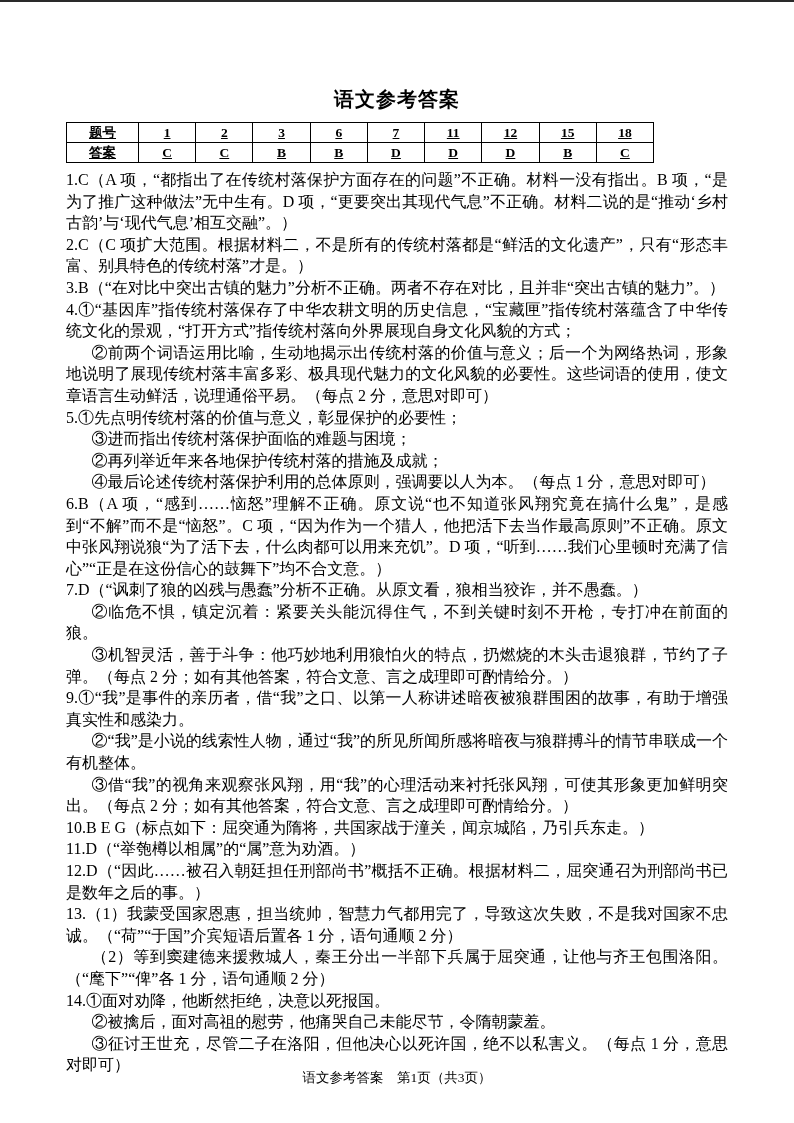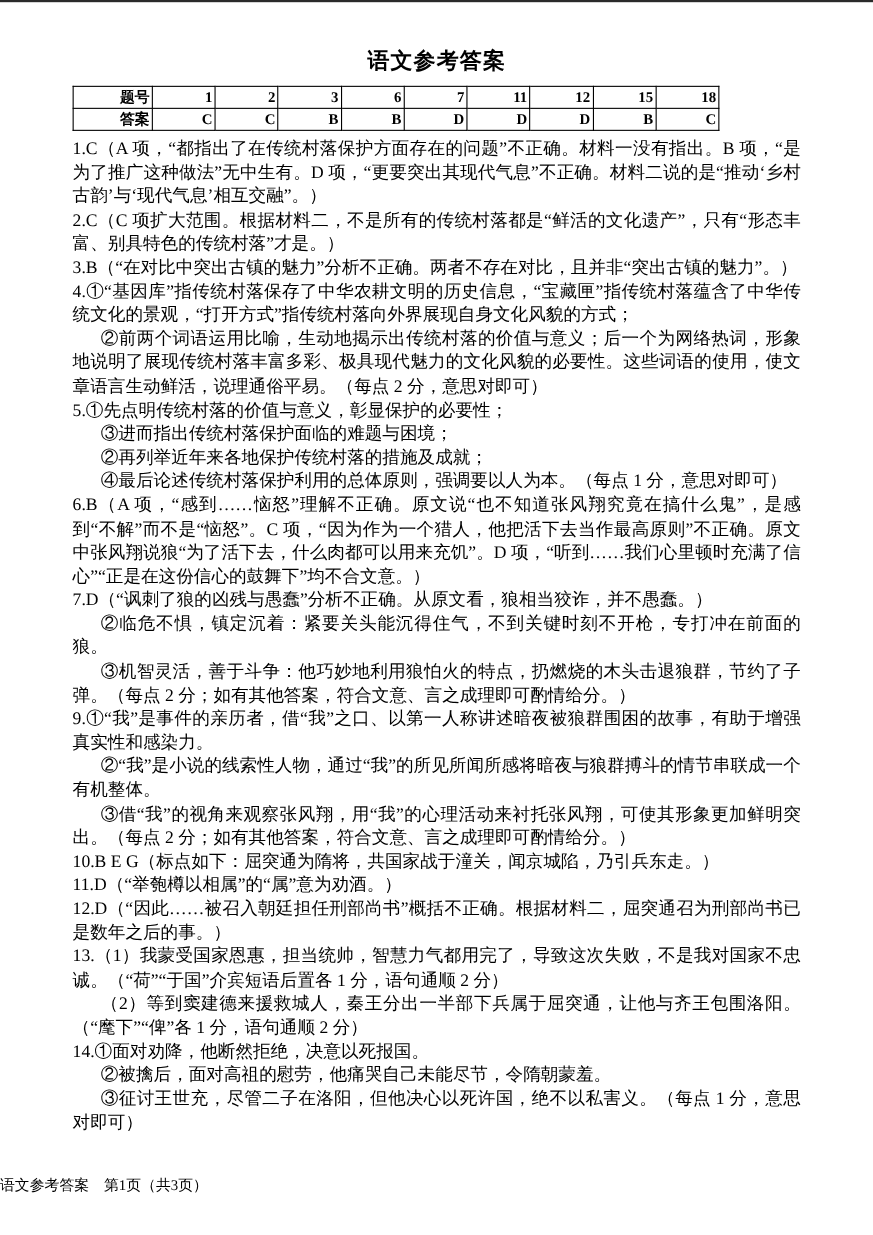--- a/index.html
+++ b/index.html
@@ -8,58 +8,59 @@
     width: 794px; height: 1123px;
     background: #ffffff;
     font-family: "Liberation Serif", "DejaVu Serif", serif;
     color: #000;
   }
   .page {
     position: relative;
     width: 794px; height: 1123px;
     background: #fff;
     border-top: 2px solid #2a2a2a;
-    padding: 40px 66px 0 66px;
+    padding: 84px 66px 0 66px;
     overflow: hidden;
   }
   .title {
     margin: 0 0 9px 0;
     text-align: center;
     font-size: 20px;
     font-weight: 700;
     letter-spacing: 1px;
   }
   table.answer-table {
     border-collapse: collapse;
     table-layout: fixed;
     width: 588px;
     margin: 0 0 6px 0;
   }
   table.answer-table td {
     border: 1px solid #000;
     height: 20px;
-    text-align: right;
+    text-align: center;
     vertical-align: middle;
     font-size: 13.5px;
     font-weight: 700;
     padding: 0 2px;
+    text-decoration: underline;
   }
   table.answer-table td.row-label { width: 72px; }
   .content p.para {
     margin: 0;
     font-size: 16px;
     line-height: 21.6px;
     text-align: justify;
   }
   .content p.para.indent { text-indent: 1.6em; }
   .footer {
     position: absolute;
     left: 0; bottom: 36px;
     width: 100%;
-    text-align: left;
+    text-align: center;
     font-size: 13.5px;
   }
 </style>
 </head>
 <body>
 
 <div class="page">
   <h1 class="title">语文参考答案</h1>
 
   <table class="answer-table">

